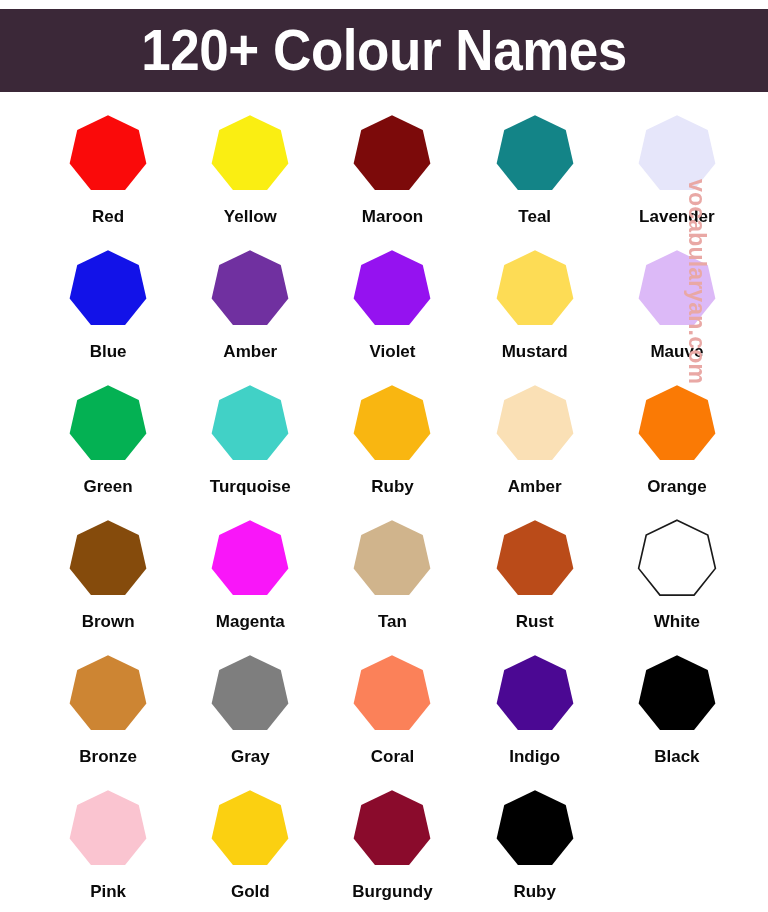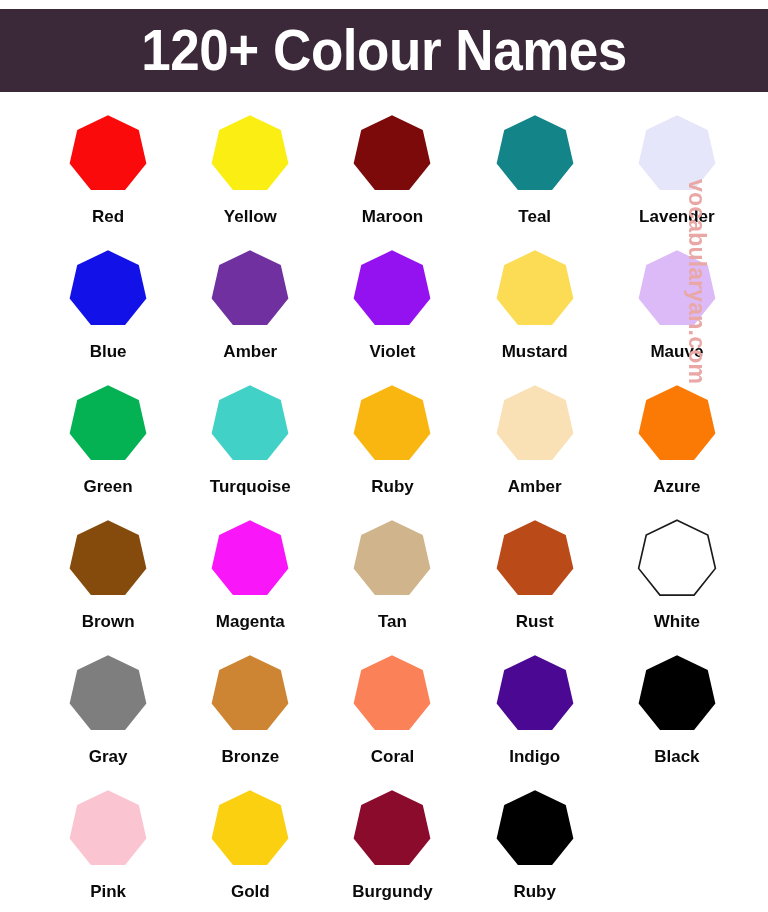--- a/index.html
+++ b/index.html
@@ -189,21 +189,21 @@
     <div class="swatch-cell">
       <svg viewBox="0 0 100 100" class="swatch-shape">
         <polygon points="50.00,4.00 87.53,22.07 96.80,62.68 70.83,95.25 29.17,95.25 3.20,62.68 12.47,22.07" fill="#FAE0B5"></polygon>
       </svg>
       <div class="swatch-label">Amber</div>
     </div>
     <div class="swatch-cell">
       <svg viewBox="0 0 100 100" class="swatch-shape">
         <polygon points="50.00,4.00 87.53,22.07 96.80,62.68 70.83,95.25 29.17,95.25 3.20,62.68 12.47,22.07" fill="#FA7A05"></polygon>
       </svg>
-      <div class="swatch-label">Azure</div>
+      <div class="swatch-label">Orange</div>
     </div>
     <div class="swatch-cell">
       <svg viewBox="0 0 100 100" class="swatch-shape">
         <polygon points="50.00,4.00 87.53,22.07 96.80,62.68 70.83,95.25 29.17,95.25 3.20,62.68 12.47,22.07" fill="#854B0C"></polygon>
       </svg>
       <div class="swatch-label">Brown</div>
     </div>
     <div class="swatch-cell">
       <svg viewBox="0 0 100 100" class="swatch-shape">
         <polygon points="50.00,4.00 87.53,22.07 96.80,62.68 70.83,95.25 29.17,95.25 3.20,62.68 12.47,22.07" fill="#F916F9"></polygon>
@@ -223,32 +223,32 @@
       <div class="swatch-label">Rust</div>
     </div>
     <div class="swatch-cell">
       <svg viewBox="0 0 100 100" class="swatch-shape outlined">
         <polygon points="50.00,4.00 87.53,22.07 96.80,62.68 70.83,95.25 29.17,95.25 3.20,62.68 12.47,22.07" fill="#FFFFFF"></polygon>
       </svg>
       <div class="swatch-label">White</div>
     </div>
     <div class="swatch-cell">
       <svg viewBox="0 0 100 100" class="swatch-shape">
+        <polygon points="50.00,4.00 87.53,22.07 96.80,62.68 70.83,95.25 29.17,95.25 3.20,62.68 12.47,22.07" fill="#CD8533"></polygon>
+      </svg>
+      <div class="swatch-label">Bronze</div>
+    </div>
+    <div class="swatch-cell">
+      <svg viewBox="0 0 100 100" class="swatch-shape">
         <polygon points="50.00,4.00 87.53,22.07 96.80,62.68 70.83,95.25 29.17,95.25 3.20,62.68 12.47,22.07" fill="#7E7E7E"></polygon>
       </svg>
       <div class="swatch-label">Gray</div>
     </div>
     <div class="swatch-cell">
       <svg viewBox="0 0 100 100" class="swatch-shape">
-        <polygon points="50.00,4.00 87.53,22.07 96.80,62.68 70.83,95.25 29.17,95.25 3.20,62.68 12.47,22.07" fill="#CD8533"></polygon>
-      </svg>
-      <div class="swatch-label">Bronze</div>
-    </div>
-    <div class="swatch-cell">
-      <svg viewBox="0 0 100 100" class="swatch-shape">
         <polygon points="50.00,4.00 87.53,22.07 96.80,62.68 70.83,95.25 29.17,95.25 3.20,62.68 12.47,22.07" fill="#FB8159"></polygon>
       </svg>
       <div class="swatch-label">Coral</div>
     </div>
     <div class="swatch-cell">
       <svg viewBox="0 0 100 100" class="swatch-shape">
         <polygon points="50.00,4.00 87.53,22.07 96.80,62.68 70.83,95.25 29.17,95.25 3.20,62.68 12.47,22.07" fill="#4B0893"></polygon>
       </svg>
       <div class="swatch-label">Indigo</div>
     </div>

